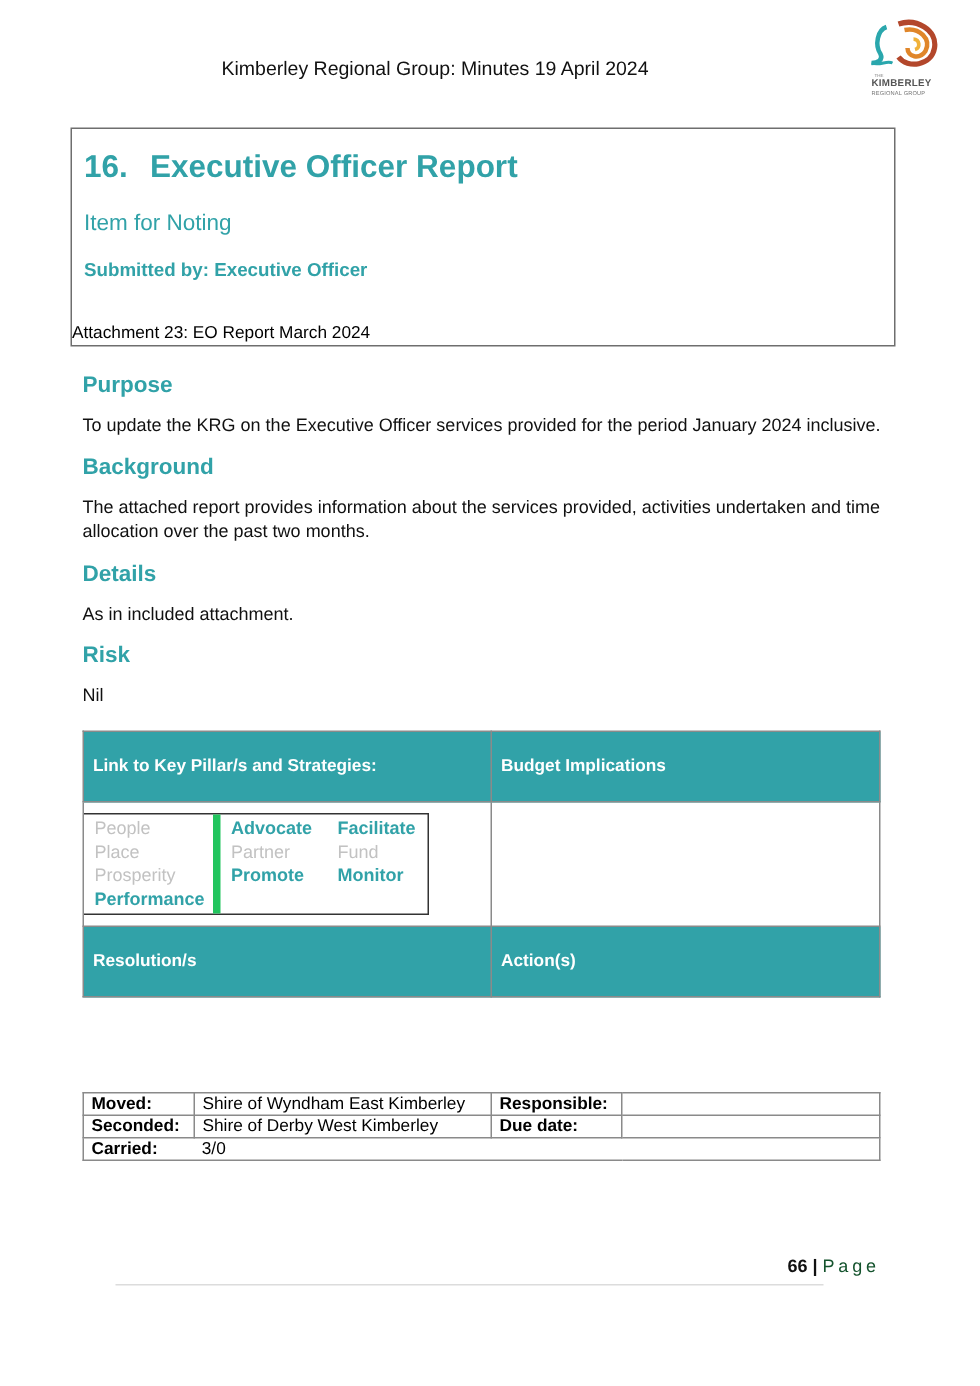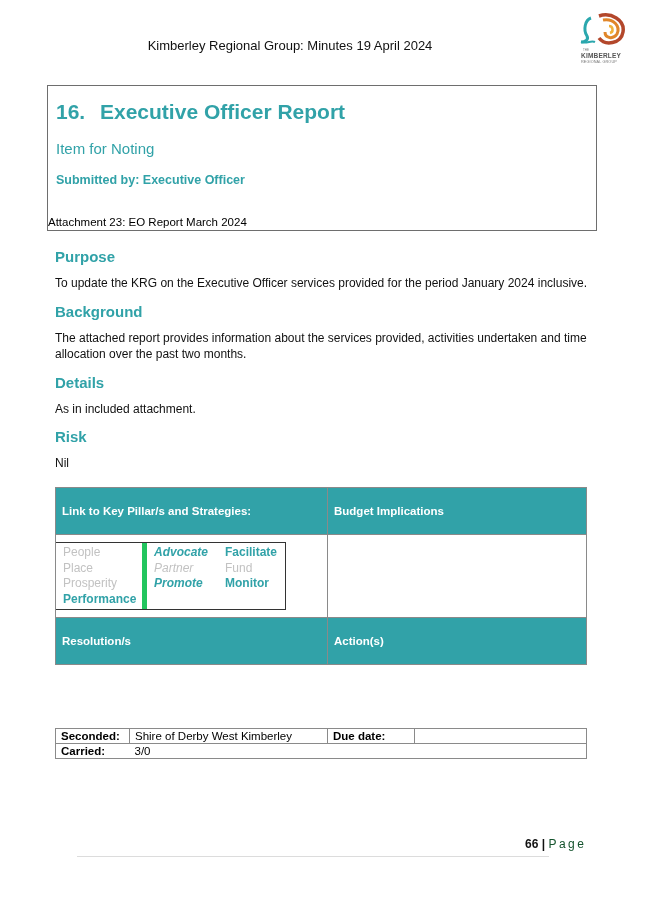--- a/index.html
+++ b/index.html
@@ -23,21 +23,21 @@
   .sec-h { font-size: 15px; font-weight: bold; color: #31a2a8; left: 55px; }
   .sec-p { font-size: 12px; color: #111; left: 55px; width: 545px; line-height: 15.5px; }
 
   table.krg { position: absolute; left: 55px; top: 487px; width: 531px; border-collapse: collapse; table-layout: fixed; }
   table.krg td { border: 1px solid #8a8a8a; padding: 0 6px; font-size: 11.5px; vertical-align: middle; }
   td.teal { background: #31a2a8; color: #fff; font-weight: bold; height: 46px; font-size: 12px; margin-left: 28px; }
   td.pillar-cell { height: 82px; vertical-align: top; padding: 0; position: relative; }
   td.res-text { height: 60px; font-weight: bold; font-size: 12px; line-height: 15.5px; text-align: justify; padding: 0 6px; }
   .pillars { position:absolute; left: 0; top: 7px; width: 230px; height: 68px; border: 1px solid #333; box-sizing: border-box; border-left: none; }
   .pillars .col1 { position:absolute; left: 0; top: 0; width: 91px; height: 66px; border-right: 5px solid #22c55e; padding: 2px 0 0 7px; box-sizing: border-box; font-size: 12px; line-height: 15.5px; }
-  .pillars .col2 { position:absolute; left: 98px; top: 2px; font-size: 12px; line-height: 15.5px; font-style: italic; }
+  .pillars .col2 { position:absolute; left: 98px; top: 2px; font-size: 12px; line-height: 15.5px; }
   .pillars .col3 { position:absolute; left: 169px; top: 2px; font-size: 12px; line-height: 15.5px; }
   .on { color: #31a2a8; font-weight: bold; }
   .off { color: #c2c2c2; }
   .pillars span { display:block; white-space: nowrap; }
 
   table.sub { position:absolute; left: 55px; width: 531px; border-collapse: collapse; table-layout: fixed; }
   table.sub td { border: 1px solid #8a8a8a; padding: 0 5px; font-size: 11.5px; height: 14px; line-height: 14px; white-space: nowrap; }
   .lbl { font-weight: bold; }
 
   .footer-page { left: 525px; top: 837px; font-size: 12px; color: #111; }
@@ -124,20 +124,26 @@
   </table>
 
 <table class="sub" style="top:728px;">
   <colgroup>
       <col style="width:74px">
       <col style="width:198px">
       <col style="width:87px">
       <col style="width:172px">
     </colgroup>
   <tbody>
+      <tr>
+    <td class="lbl">Moved:</td>
+    <td>Shire of Wyndham East Kimberley</td>
+    <td class="lbl">Responsible:</td>
+    <td></td>
+  </tr>
   <tr>
     <td class="lbl">Seconded:</td>
     <td>Shire of Derby West Kimberley</td>
     <td class="lbl">Due date:</td>
     <td></td>
   </tr>
   <tr>
     <td class="lbl" style="border-right:none;">Carried:</td>
     <td colspan="3" style="border-left:none;">3/0</td>
   </tr>

